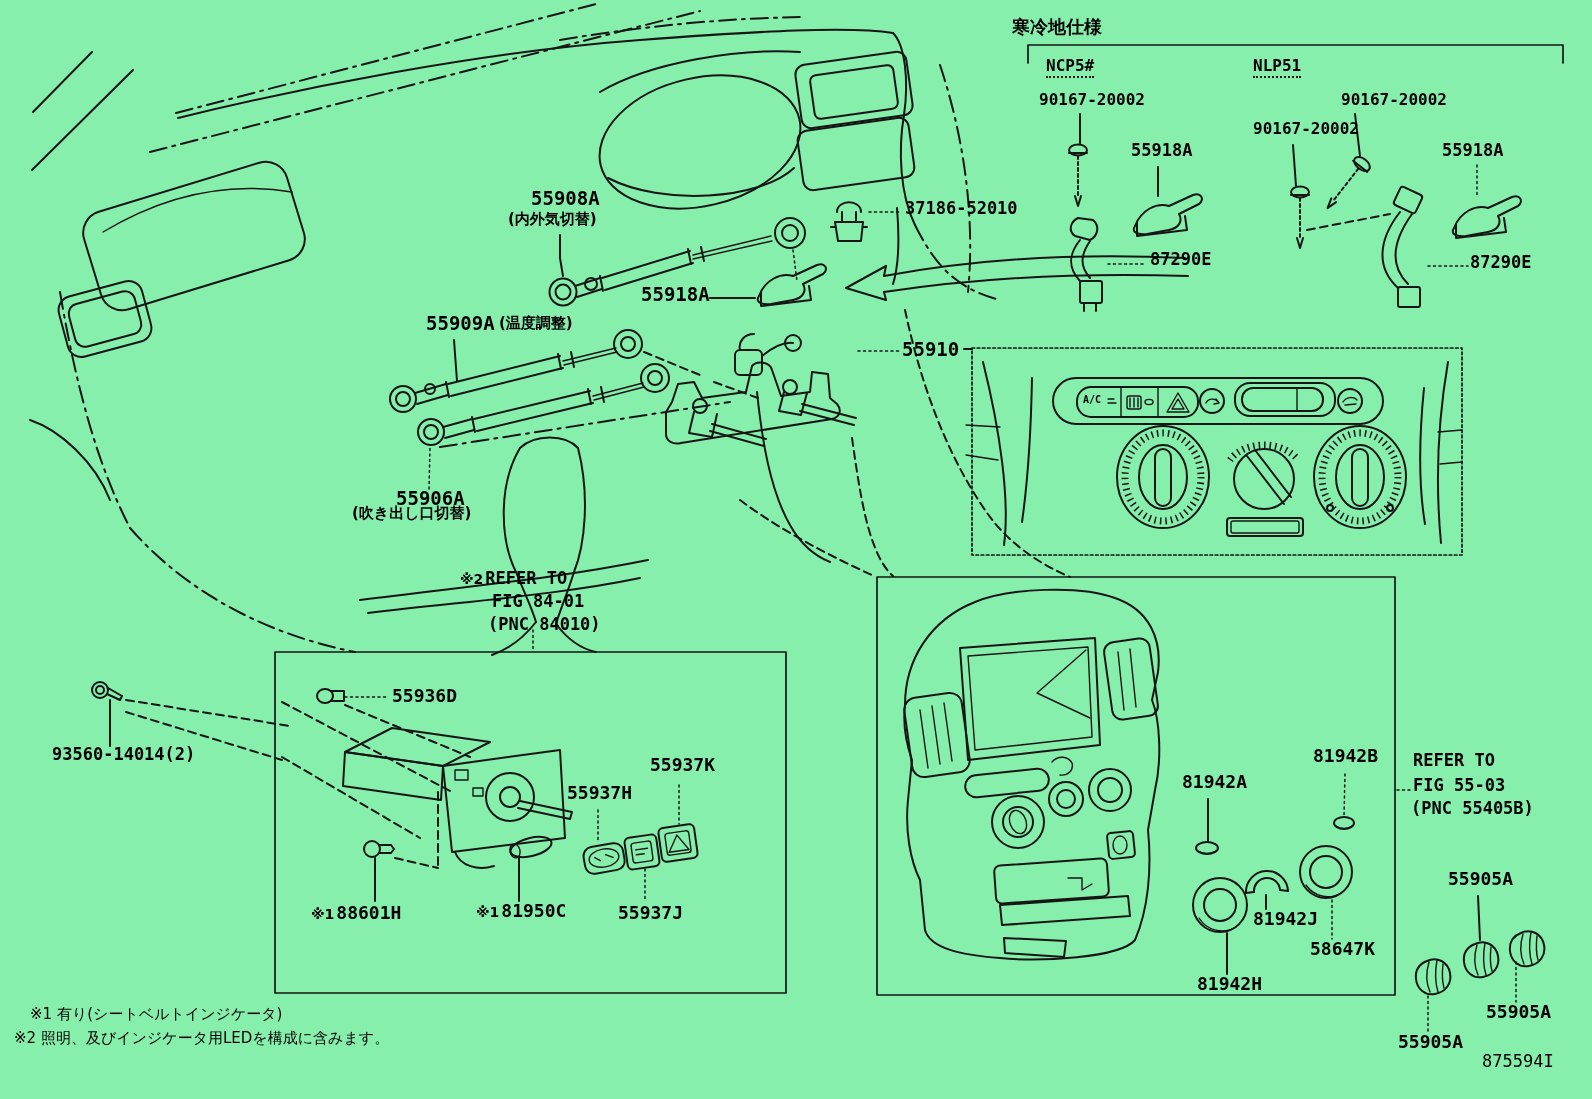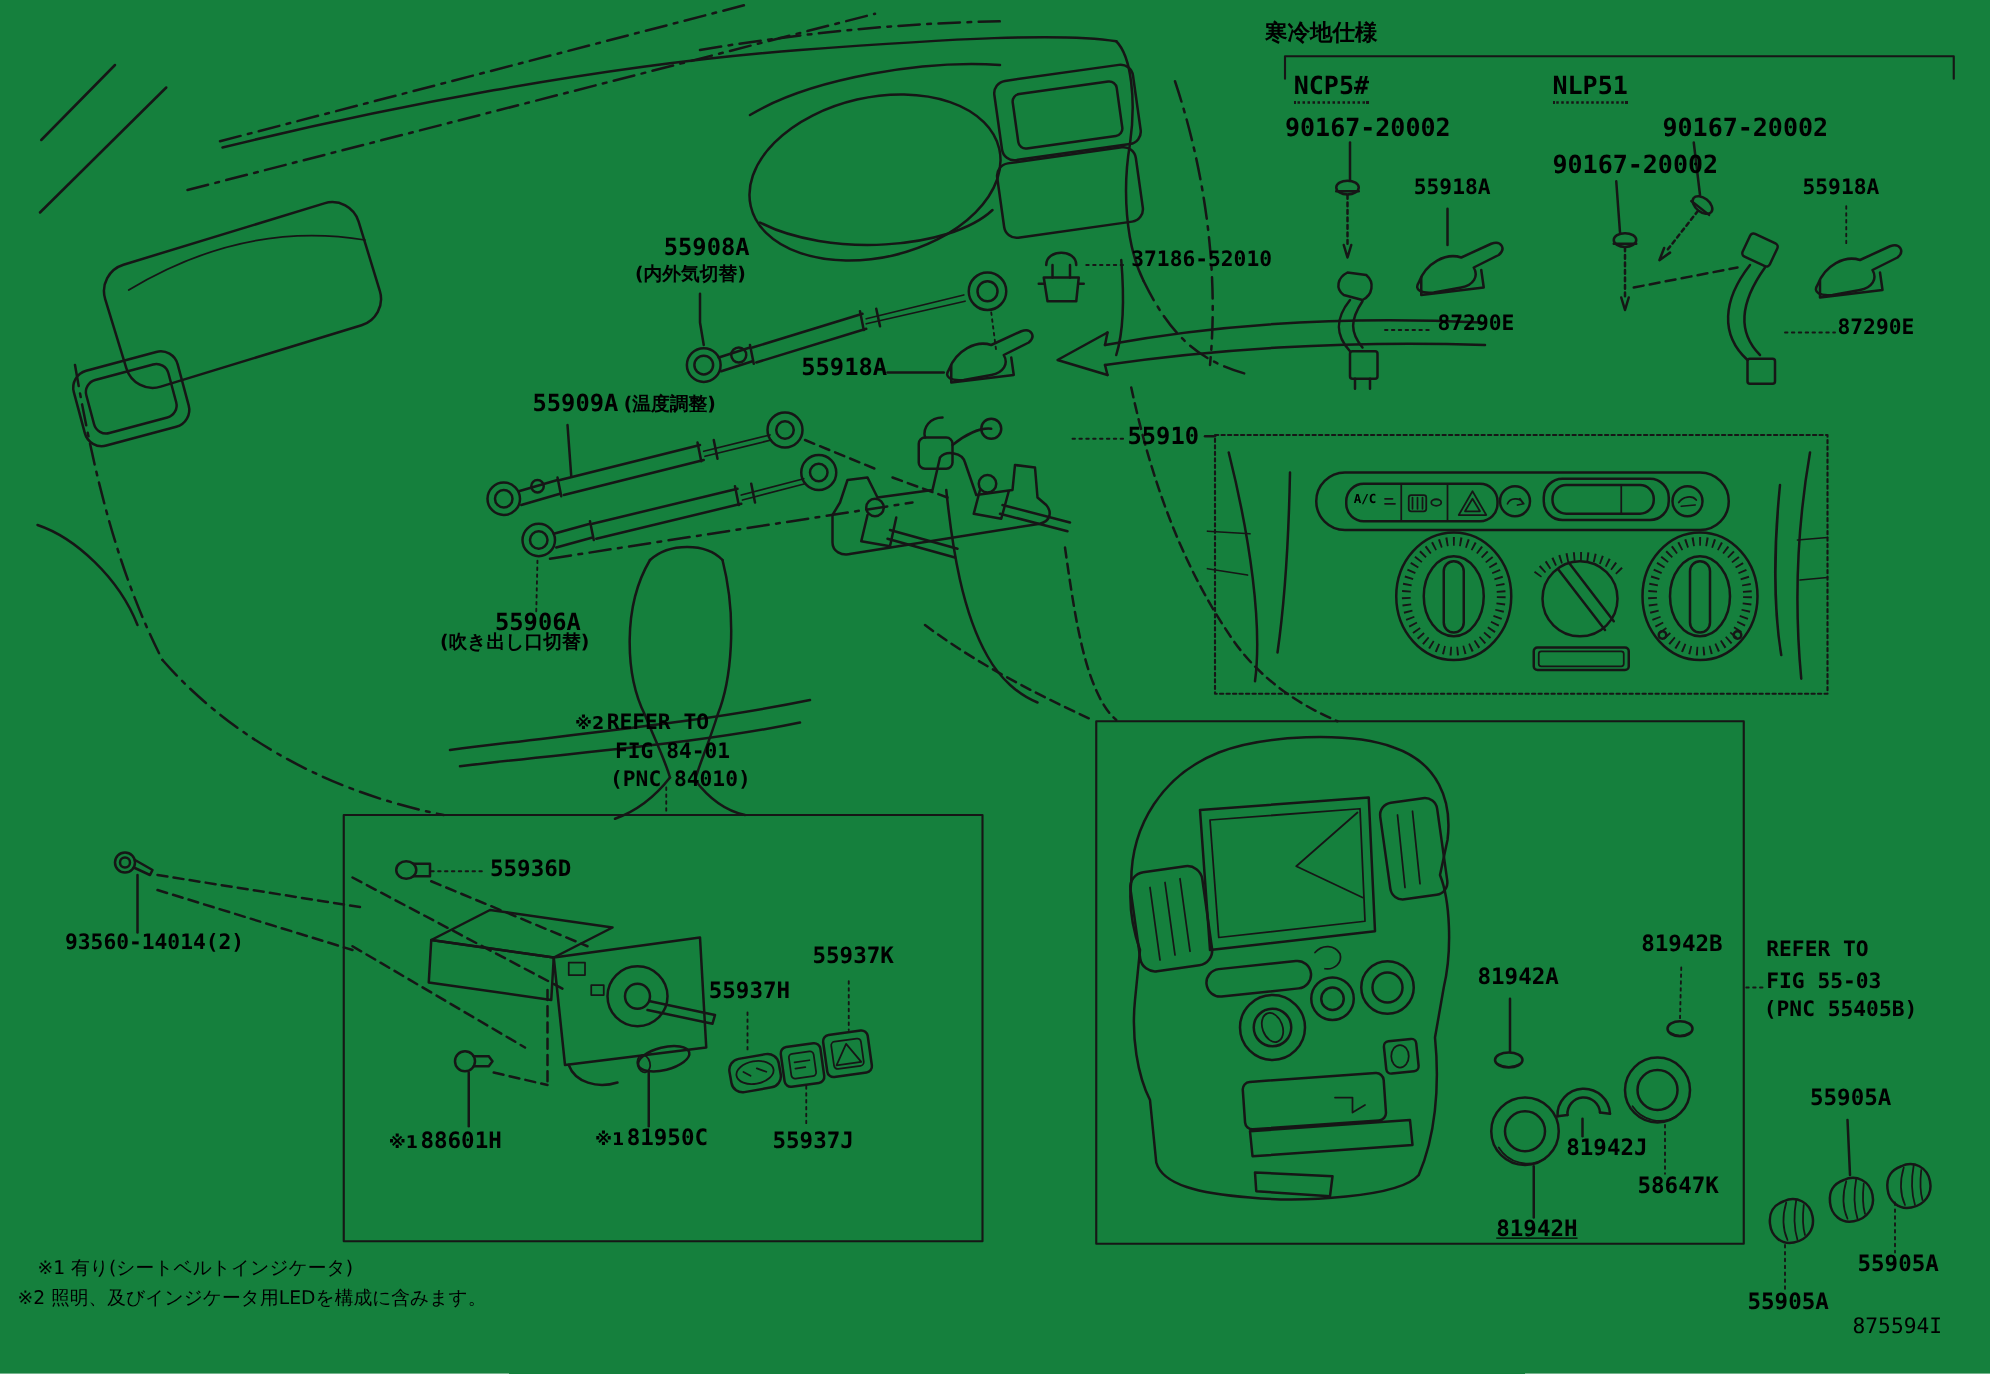--- a/index.html
+++ b/index.html
@@ -1,33 +1,33 @@
 <!DOCTYPE html>
 <html><head>
 <meta charset="utf-8">
 <style>
   html,body{margin:0;padding:0;background:#fff;}
-  #stage{position:relative;width:1592px;height:1099px;background:#15803d;overflow:hidden;
+  #stage{position:relative;width:1592px;height:1099px;background:#86efac;overflow:hidden;
          font-family:"DejaVu Sans","Liberation Sans",sans-serif;color:#000;}
   #art{position:absolute;left:0;top:0;}
   
   #art path,#art line,#art rect,#art circle,#art ellipse,#art polyline,#art polygon{
       stroke:#161616;fill:none;stroke-width:2;stroke-linecap:round;stroke-linejoin:round;}
   #art .thin{stroke-width:1.4;}
   #art .dd{stroke-dasharray:17 6 3 6;}       
   #art .ds{stroke-dasharray:8 5;}            
   #art .dt{stroke-dasharray:2 3.5;stroke-width:1.5;} 
   #art .tick{stroke-width:7;stroke-dasharray:1.5 4;stroke-linecap:butt;}
   #art .boxsolid{stroke-width:1.7;}
   #art .boxdot{stroke-width:1.7;stroke-dasharray:2.6 2.6;}
   .lbl{position:absolute;white-space:nowrap;line-height:1.05;
        font-family:"DejaVu Sans Mono","Liberation Mono",monospace;font-weight:bold;color:#000;}
   .jp{font-family:"DejaVu Sans","Liberation Sans",sans-serif;font-weight:bold;}
   .jpn{font-family:"DejaVu Sans","Liberation Sans",sans-serif;font-weight:normal;}
-  .s15{font-size:15px;} .s16{font-size:20px;} .s17{font-size:17px;}
+  .s15{font-size:15px;} .s16{font-size:16px;margin-left:11px;} .s17{font-size:17px;}
   .s18{font-size:18px;} .s19{font-size:19px;}
   .uline{border-bottom:2px dotted #161616;padding-bottom:1px;}
   .pref{font-size:14px;margin-right:2px;font-family:"DejaVu Sans","Liberation Sans",sans-serif;}
   .acbtn{position:absolute;left:1083px;top:394px;font-size:10px;font-weight:bold;
          font-family:"DejaVu Sans Mono","Liberation Mono",monospace;letter-spacing:0px;}
   .code{font-weight:normal;}
 </style>
 </head>
 <body>
 
@@ -430,21 +430,21 @@
 <div class="lbl s18" style="left:311px;top:904px;"><span class="pref">※1</span><span>88601H</span></div>
 <div class="lbl s18" style="left:476px;top:902px;"><span class="pref">※1</span><span>81950C</span></div>
 
 <div class="lbl s18" style="left:1182px;top:773px;">81942A</div>
 <div class="lbl s18" style="left:1313px;top:747px;">81942B</div>
 <div class="lbl s17" style="left:1413px;top:752px;">REFER TO</div>
 <div class="lbl s17" style="left:1413px;top:777px;">FIG 55-03</div>
 <div class="lbl s17" style="left:1411px;top:800px;">(PNC 55405B)</div>
 <div class="lbl s18" style="left:1253px;top:910px;">81942J</div>
 <div class="lbl s18" style="left:1310px;top:940px;">58647K</div>
-<div class="lbl s18" style="left:1197px;top:975px;text-decoration:underline;">81942H</div>
+<div class="lbl s18" style="left:1197px;top:975px;">81942H</div>
 
 <div class="lbl s18" style="left:1448px;top:870px;">55905A</div>
 <div class="lbl s18" style="left:1486px;top:1003px;">55905A</div>
 <div class="lbl s18" style="left:1398px;top:1033px;">55905A</div>
 <div class="lbl s17 code" style="left:1482px;top:1053px;">875594I</div>
 
 <div class="lbl jpn s15" style="left:30px;top:1007px;">※1 有り(シートベルトインジケータ)</div>
 <div class="lbl jpn s15" style="left:14px;top:1031px;text-align:center;">※2 照明、及びインジケータ用LEDを構成に含みます。</div>
 
 <div class="acbtn">A/C</div>

